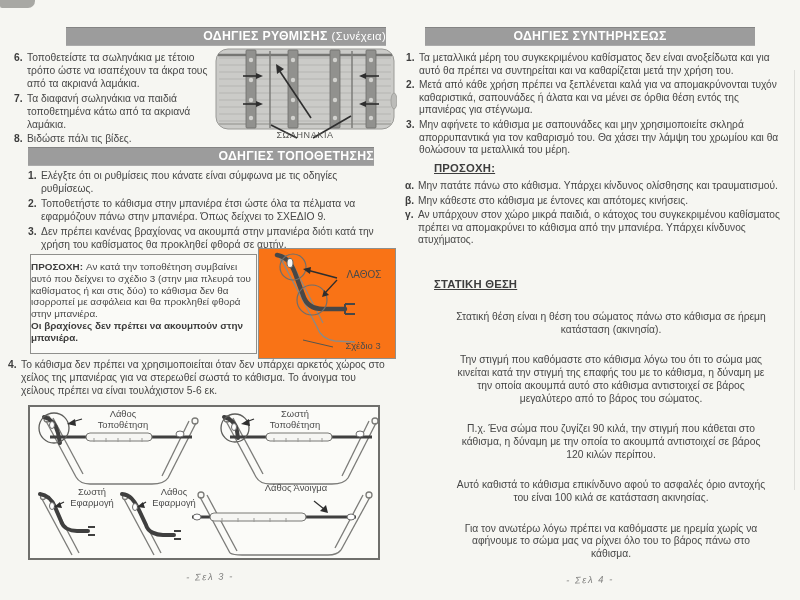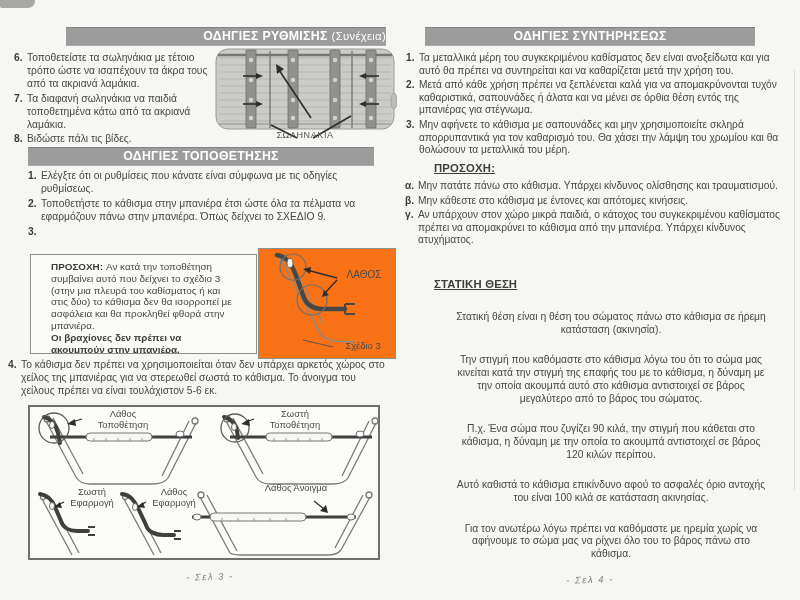--- a/index.html
+++ b/index.html
@@ -21,21 +21,21 @@
     color:#ffffff;text-align:center;font-weight:bold;font-size:12.3px;letter-spacing:.3px;
   }
   .section-bar .suffix{font-weight:normal;font-size:11.3px;margin-left:4px;}
 
   .list{font-size:10.3px;line-height:12.9px;}
   .item{position:relative;padding-left:13px;margin-bottom:2px;}
   .item .n{position:absolute;left:0;top:0;font-weight:bold;color:#3d3d3d;}
 
   .caution-box{
     position:absolute;border:1px solid #8f8f8c;background:#fafaf7;
-    font-size:9.9px;line-height:11.8px;padding:6px 20px;box-sizing:border-box;overflow:hidden;
+    font-size:9.9px;line-height:11.8px;padding:6px 0;box-sizing:border-box;overflow:hidden;
   }
   .caution-box .b{font-weight:bold;color:#3d3d3d;}
   .caution-box .lbl{margin-right:3px;}
 
   .sketch-box{
     position:absolute;border:1px solid #8f8f8c;background:#f97316;box-sizing:border-box;
   }
   .fig-label{
     position:absolute;font-size:9.4px;line-height:10.6px;color:#4a4a4a;text-align:center;
   }
@@ -137,35 +137,36 @@
         <polygon points="50,30 43,27 43,33"></polygon>
           <polygon points="50,58 43,55 43,61"></polygon>
         <polygon points="146,30 153,27 153,33"></polygon>
           <polygon points="146,58 153,55 153,61"></polygon>
         <polygon points="63,18 71,23 64,28"></polygon>
       </g>
     </svg>
     <div class="photo-caption" style="left:0;top:84px;width:184px;">ΣΩΛΗΝΑΚΙΑ</div>
   </div>
 
-  <div class="section-bar" style="left:28px;top:147px;width:346px;">
+  <div class="section-bar" style="left:28px;top:147px;width:346px;text-align:right;">
     <span>ΟΔΗΓΙΕΣ ΤΟΠΟΘΕΤΗΣΗΣ</span>
   </div>
 
   <div class="list abs" style="left:28px;top:170px;width:362px;">
     <div class="item">
       <span class="n">1.</span>
       <span>Ελέγξτε ότι οι ρυθμίσεις που κάνατε είναι σύμφωνα με τις οδηγίες ρυθμίσεως.</span>
     </div>
     <div class="item">
       <span class="n">2.</span>
       <span>Τοποθετήστε το κάθισμα στην μπανιέρα έτσι ώστε όλα τα πέλματα να εφαρμόζουν πάνω στην μπανιέρα. Όπως δείχνει το ΣΧΕΔΙΟ 9.</span>
     </div>
     <div class="item">
       <span class="n">3.</span>
+      <span>Δεν πρέπει κανένας βραχίονας να ακουμπά στην μπανιέρα διότι κατά την χρήση του καθίσματος θα προκληθεί φθορά σε αυτήν.</span>
     </div>
   </div>
 
   <div class="caution-box" style="left:30px;top:254px;width:227px;height:100px;">
     <span class="b lbl">ΠΡΟΣΟΧΗ:</span><span>Αν κατά την τοποθέτηση συμβαίνει αυτό που δείχνει το σχέδιο 3 (στην μια πλευρά του καθίσματος ή και στις δύο) το κάθισμα δεν θα ισορροπεί με ασφάλεια και θα προκληθεί φθορά στην μπανιέρα.</span>
     <div class="b">Οι βραχίονες δεν πρέπει να ακουμπούν στην μπανιέρα.</div>
   </div>
 
   <div class="sketch-box" style="left:258px;top:248px;width:138px;height:111px;">
     <svg width="136" height="109" viewBox="0 0 136 109" style="position:absolute;left:0;top:0;">

